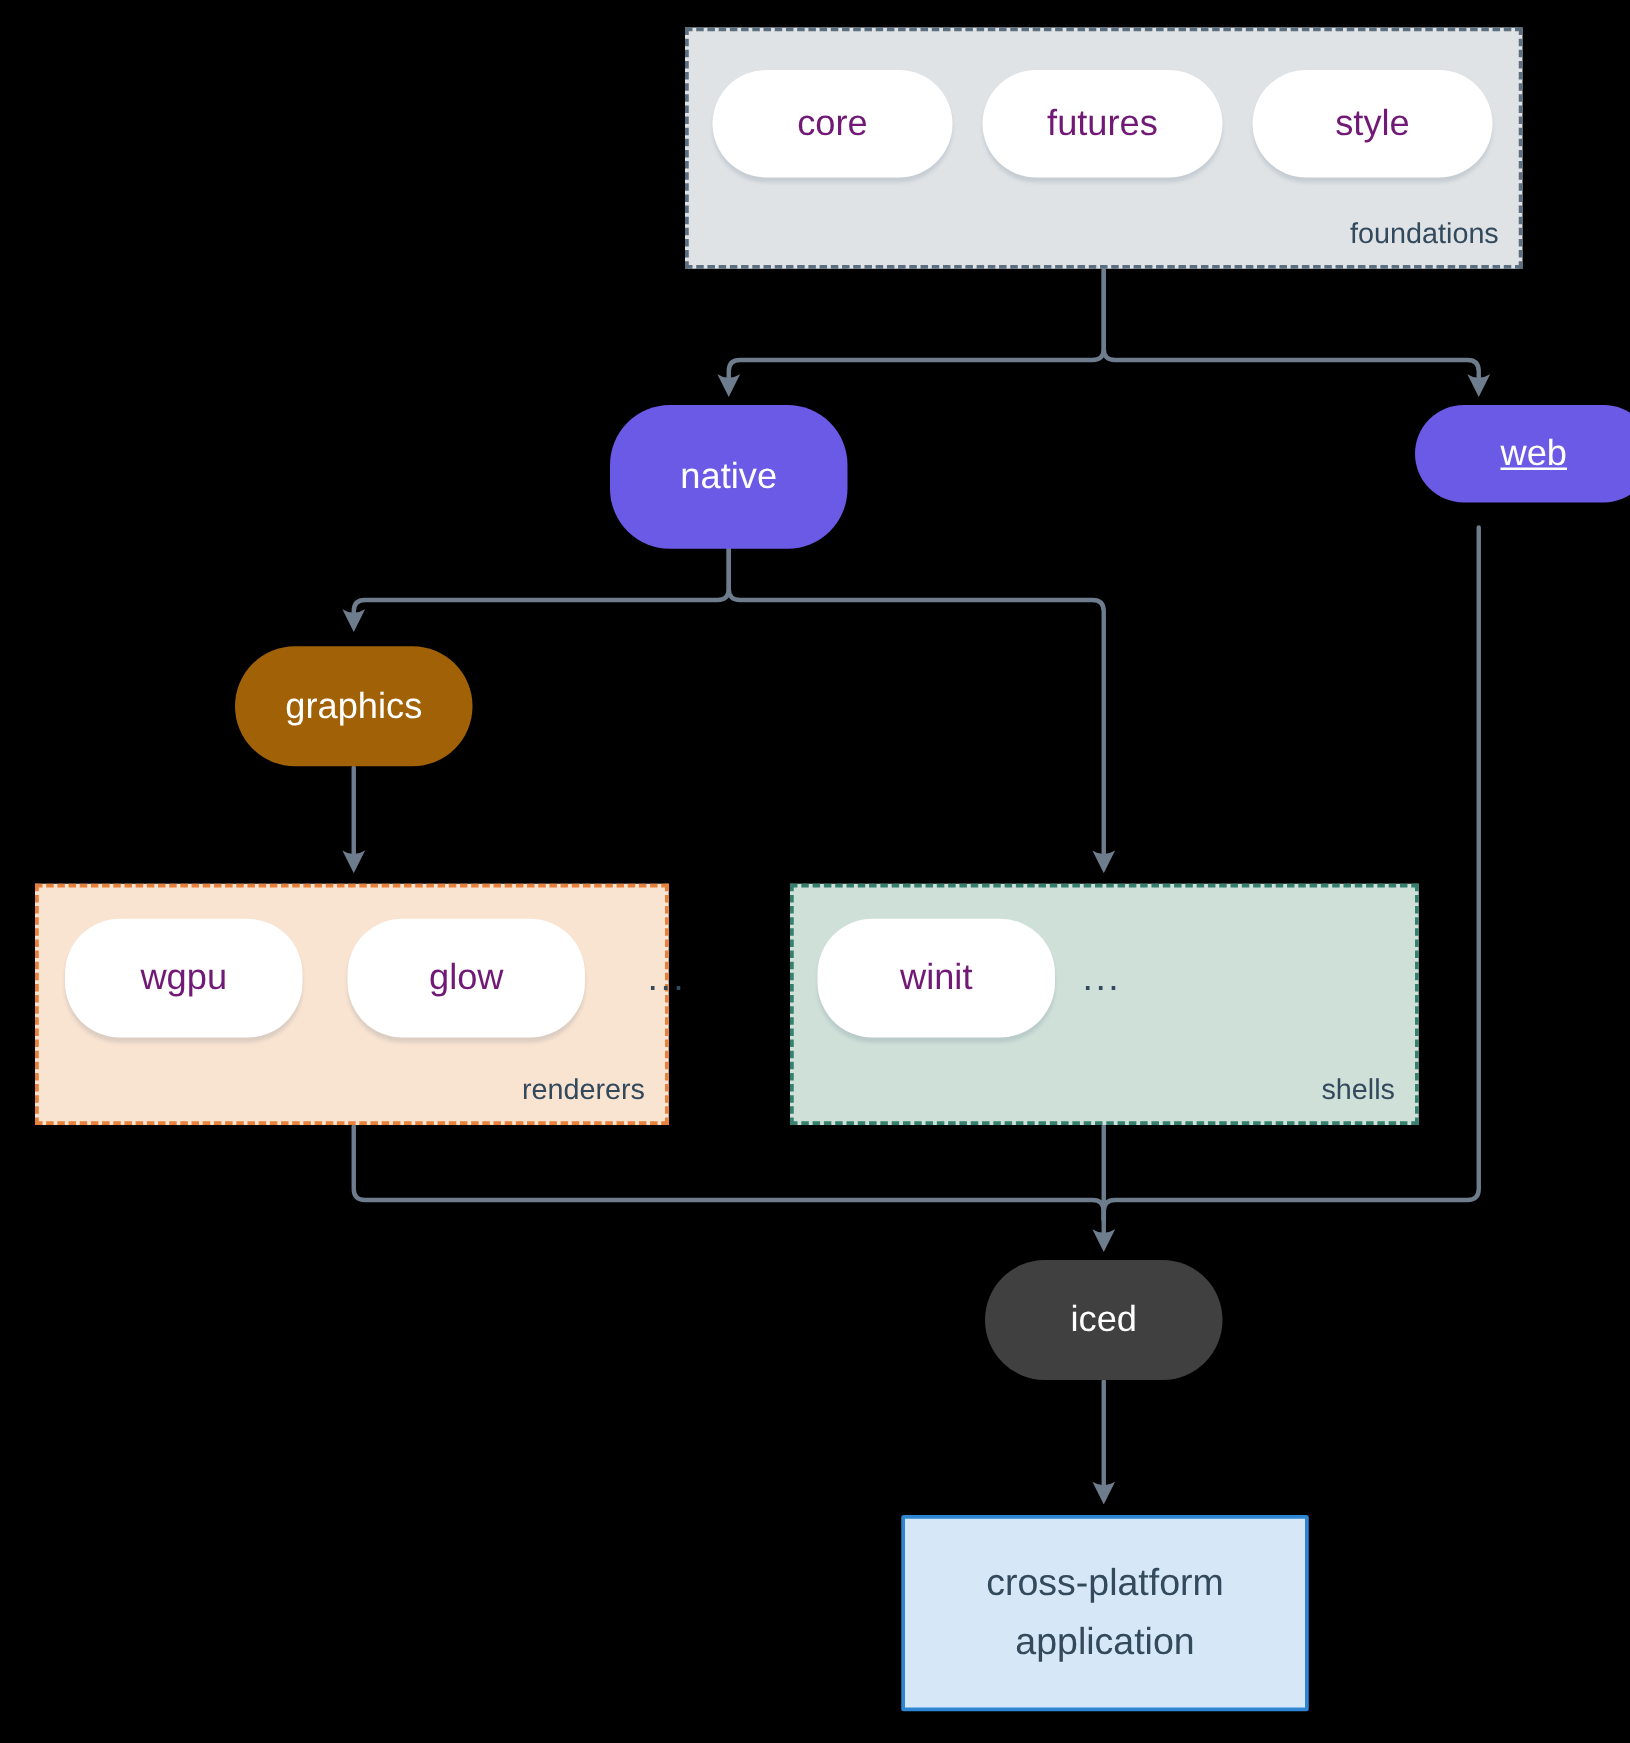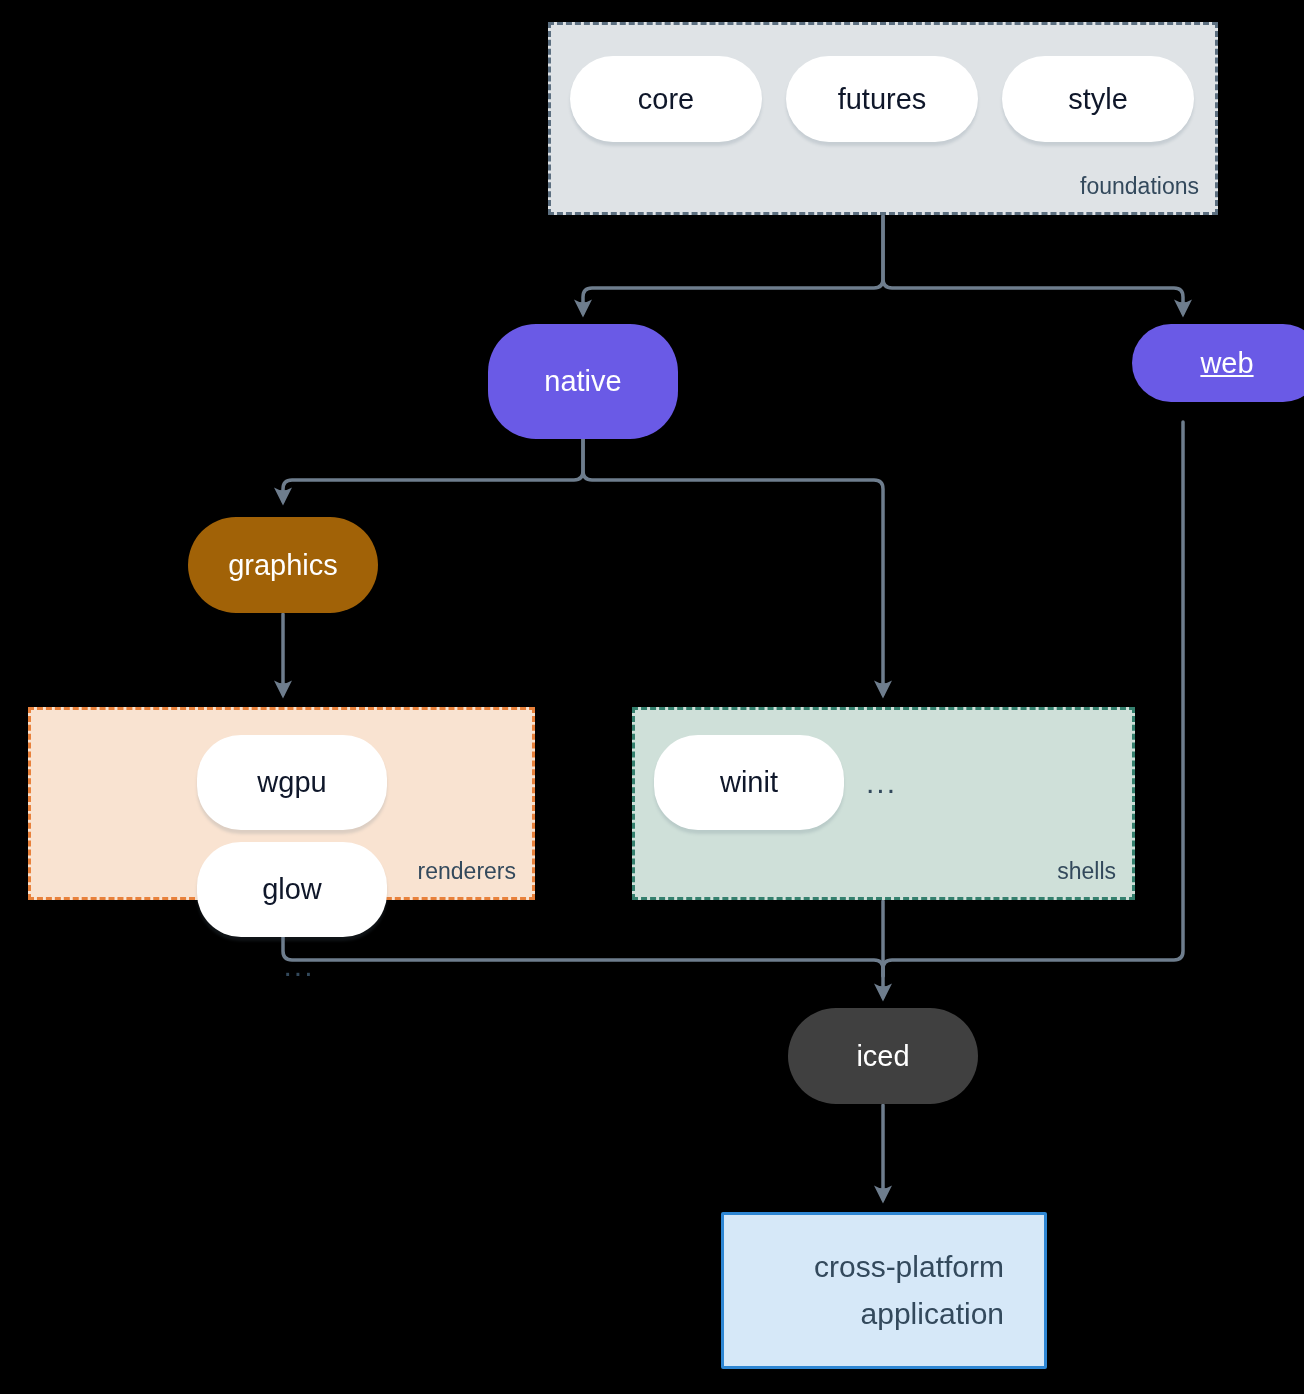--- a/index.html
+++ b/index.html
@@ -24,34 +24,34 @@
   }
   .group-shells{
     left:632px;top:707px;width:503px;height:193px;
     background:#CFE0D9;border:3px dashed #35806E;
   }
   .group-row{
     position:absolute;left:0;top:0;right:0;
     display:flex;align-items:center;
   }
   .group-foundations .group-row{padding:31px 0 0 19px;gap:24px;}
-  .group-renderers .group-row{padding:25px 0 0 21px;gap:12px;flex-direction:column;}
+  .group-renderers .group-row{padding:25px 0 0 21px;gap:36px;}
   .group-shells .group-row{padding:25px 0 0 19px;gap:8px;}
 
   .group-label{
     position:absolute;right:16px;bottom:12px;
     font-size:23px;color:#33495C;
   }
 
   
   .pill{
     box-sizing:border-box;
     display:flex;align-items:center;justify-content:center;
     background:#fff;border-radius:44px;
-    color:#0f172a;font-size:29px;
+    color:#701a75;font-size:29px;
     box-shadow:0 4px 3px rgba(90,110,125,0.18);
     flex:none;
   }
   .group-foundations .pill{width:192px;height:86px;}
   .group-renderers .pill,.group-shells .pill{width:190px;height:95px;}
 
   .ellipsis{
     color:#33495C;font-size:30px;letter-spacing:2px;
     margin-left:14px;flex:none;
   }
@@ -65,21 +65,21 @@
   .node-native{left:488px;top:324px;width:190px;height:115px;background:#6A5AE6;}
   .node-web{left:1132px;top:324px;width:190px;height:78px;background:#6A5AE6;text-decoration:underline;}
   .node-graphics{left:188px;top:517px;width:190px;height:96px;background:#a16207;}
   .node-iced{left:788px;top:1008px;width:190px;height:96px;background:#404040;}
 
   
   .app-box{
     position:absolute;left:721px;top:1212px;width:326px;height:157px;
     box-sizing:border-box;
     background:#D6E8F8;border:3px solid #2E86D3;border-radius:2px;
-    display:flex;align-items:center;justify-content:center;text-align:right;
+    display:flex;align-items:center;justify-content:center;text-align:center;
     color:#33495C;font-size:30px;line-height:1.55;
     padding:0 40px;
   }
 </style>
 </head>
 <body>
 
 <div class="canvas">
 
   <svg class="connectors" viewBox="0 0 1304 1394" xmlns="http://www.w3.org/2000/svg" aria-hidden="true">

